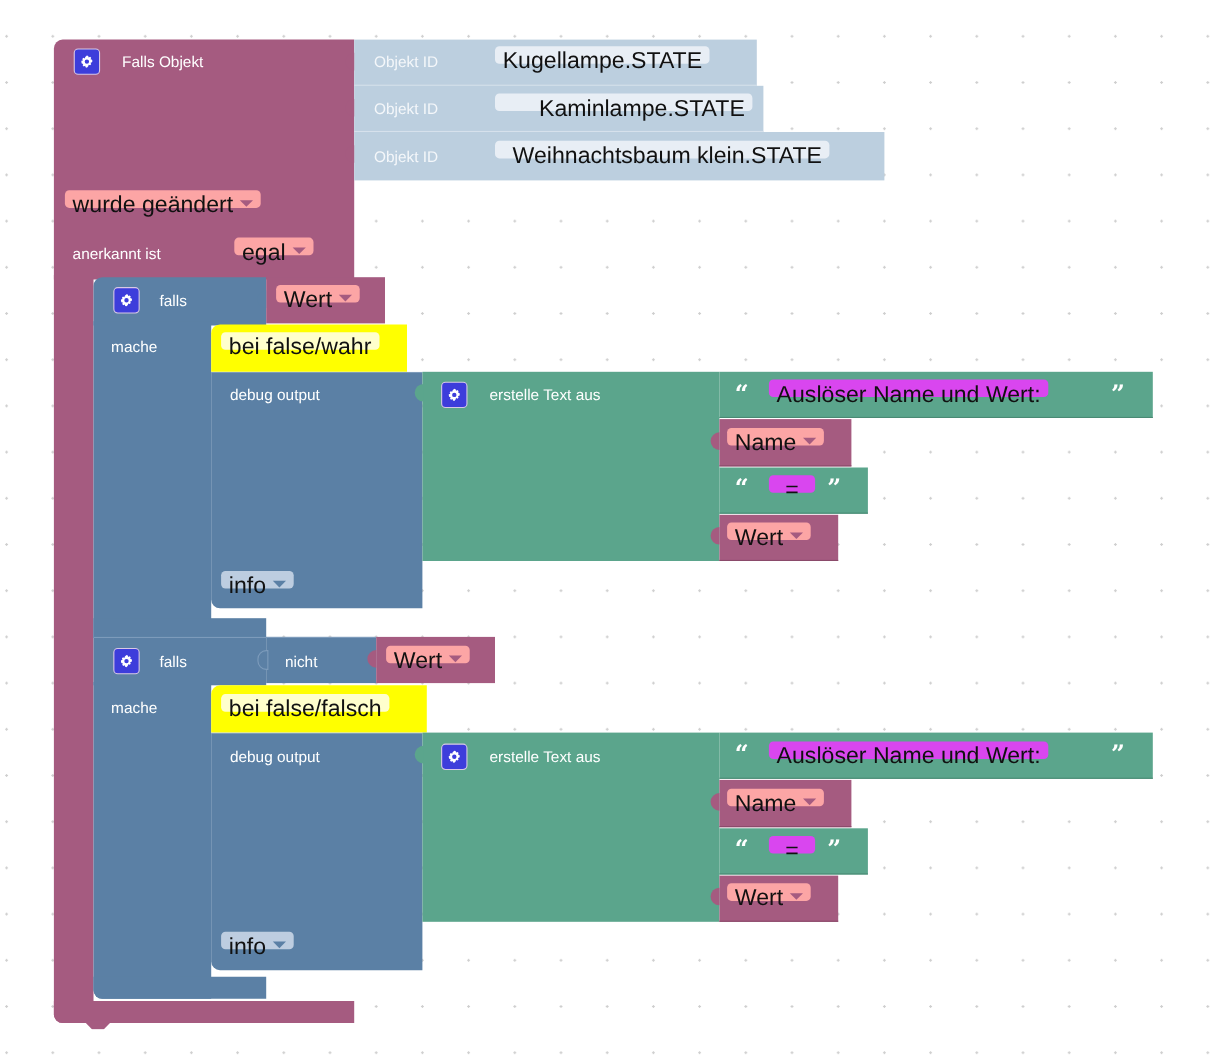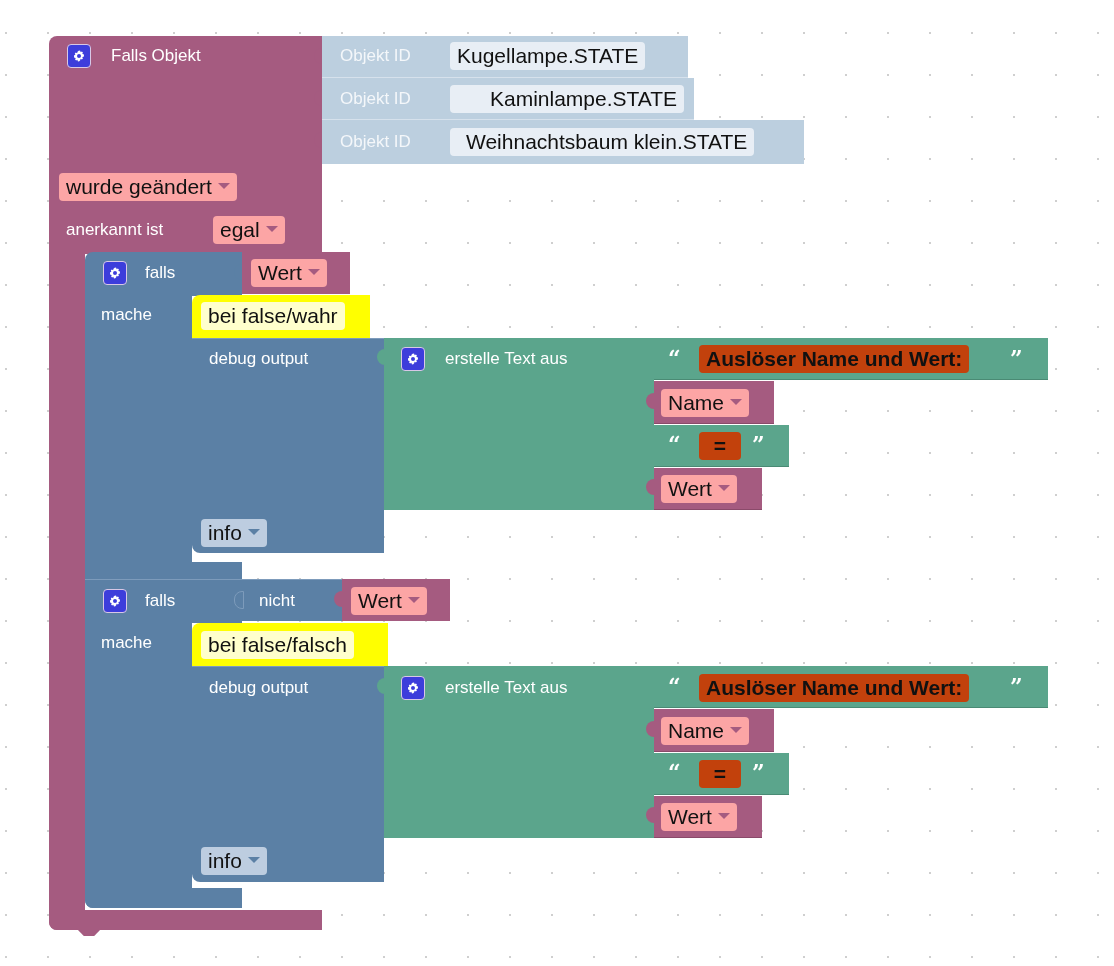--- a/index.html
+++ b/index.html
@@ -5,34 +5,34 @@
   html, body { margin:0; padding:0; }
   body {
     width:1114px; height:966px; position:relative; overflow:hidden;
     background-color:#ffffff;
     background-image: radial-gradient(circle, #cfcfcf 1px, transparent 1.3px);
     background-size: 42px 42px;
     background-position: -15px 12px;
     font-family: "Liberation Sans", sans-serif;
   }
   .abs { position:absolute; box-sizing:border-box; }
-  .lbl { position:absolute; color:#fff; font-size:17px; line-height:24px; white-space:nowrap; }
+  .lbl { position:absolute; color:#fff; font-size:14px; line-height:24px; white-space:nowrap; }
   .purple { background:#a55b80; }
   .blue { background:#5b80a5; }
   .green { background:#5ba58c; }
   .idbg { background:#bccfdf; }
   .yellow { background:#ffff00; }
   .field {
-    position:absolute; height:28px; border-radius:4px; font-size:21px; line-height:28px;
+    position:absolute; height:16px; border-radius:4px; font-size:21px; line-height:28px;
     padding:0 7px; color:#111; white-space:nowrap; box-sizing:border-box;
   }
   .f-purple { background:#fca5a5; }
   .f-id { background:#e8eef5; }
   .f-blue { background:#bdcde0; }
-  .f-green { background:#c2410c;font-weight:bold; }
+  .f-green { background:#d946ef; }
   .f-yellow { background:#ffffcc; }
   .caret { display:inline-block; width:0; height:0; border-left:6px solid transparent; border-right:6px solid transparent; border-top:6px solid; margin-left:6px; vertical-align:middle; position:relative; top:-2px; }
   .caret-p { border-top-color:#a55b80; }
   .caret-b { border-top-color:#5b80a5; }
   .gear {
     position:absolute; width:24px; height:24px; border-radius:4px; background:#3d3ddb;
     border:1px solid #d8c8e6; box-sizing:border-box; display:flex; align-items:center; justify-content:center;
   }
   .gear svg { width:16px; height:16px; }
   .quote { position:absolute; color:#fff; font-size:22px; font-weight:bold; line-height:24px; font-family:"DejaVu Serif", serif; }

